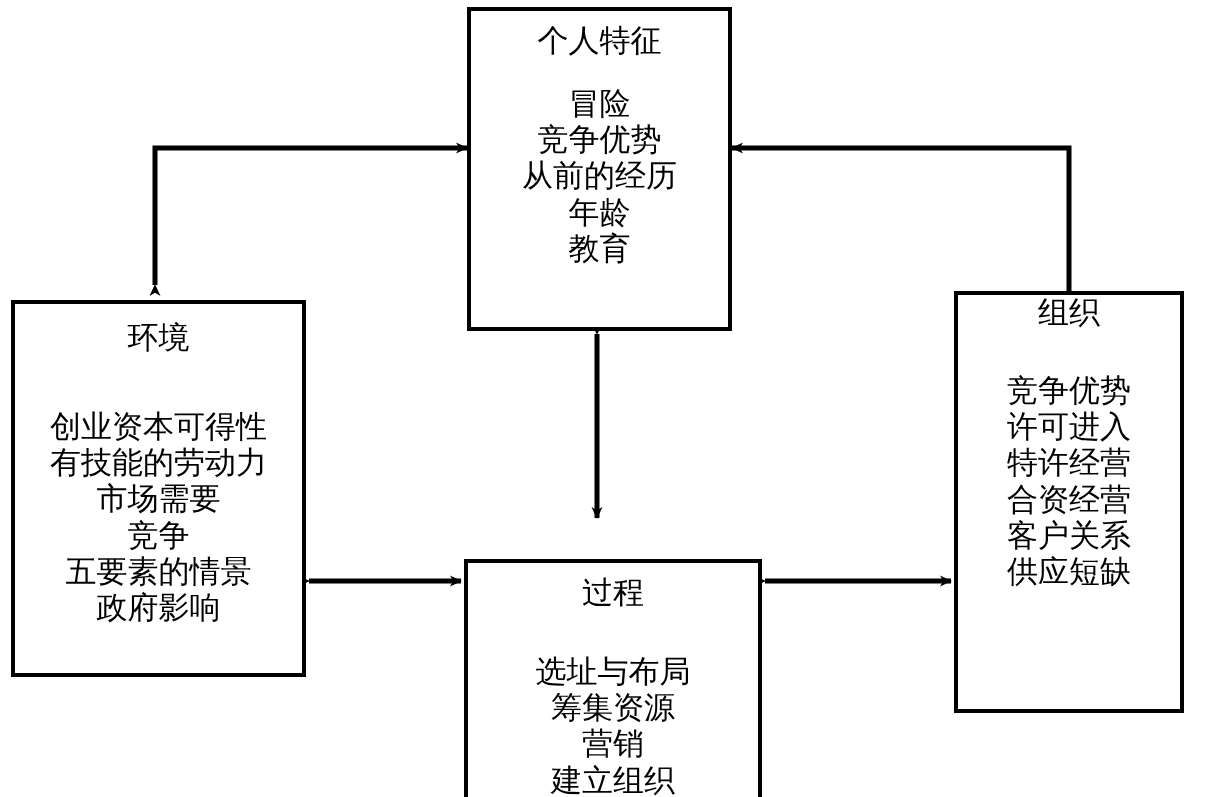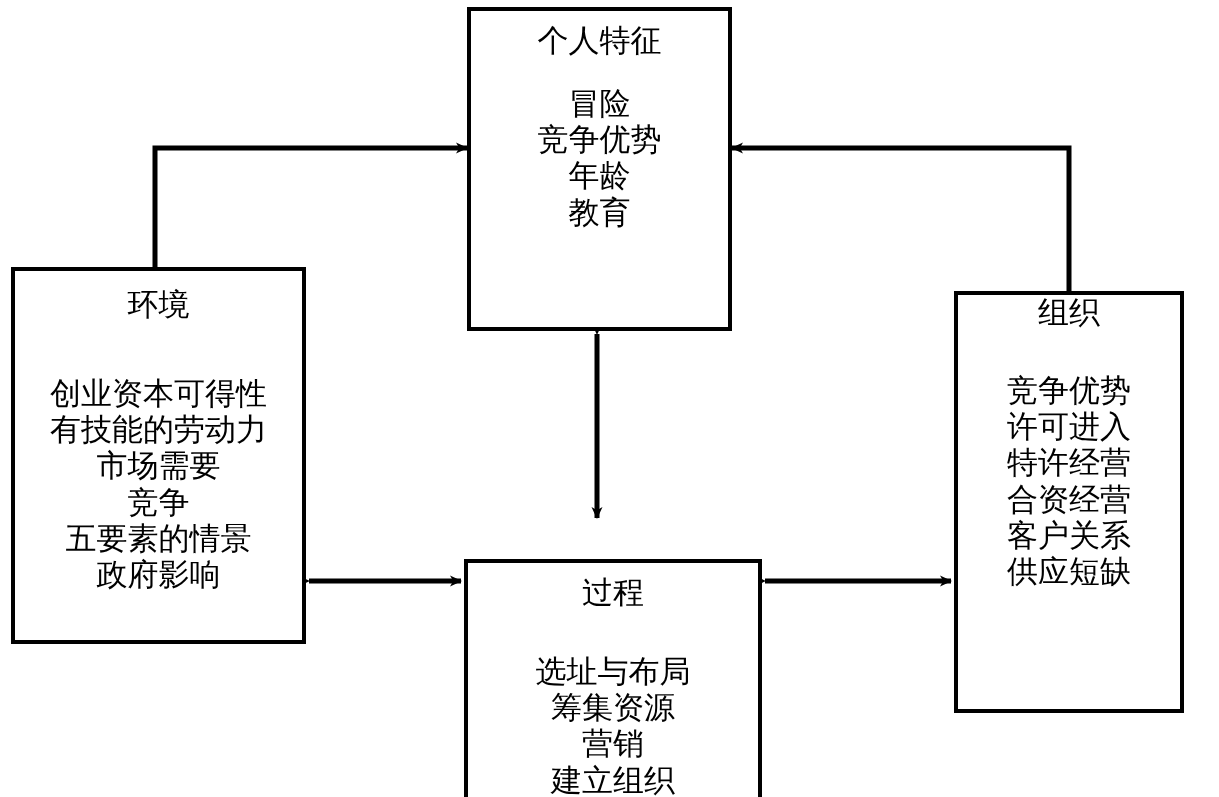--- a/index.html
+++ b/index.html
@@ -54,21 +54,21 @@
 
   
   #box-personal {
     left: 467px;  top: 7px;
     width: 265px; height: 324px;
     padding-top: 12px;
   }
   #box-personal .node-items { margin-top: 26px; }
 
   #box-environment {
-    left: 11px;  top: 267px;
+    left: 11px;  top: 300px;
     width: 295px; height: 377px;
     padding-top: 16px;
   }
   #box-environment .node-items { margin-top: 52px; }
 
   #box-organization {
     left: 954px; top: 291px;
     width: 230px; height: 422px;
   }
   #box-organization .node-items { margin-top: 41px; }
@@ -115,20 +115,21 @@
     <g>
       <line x1="765" y1="581" x2="951" y2="581" stroke="#000000" stroke-width="5" marker-end="url(#ah-s)" style="marker-start:url(#ah-s)"></line>
     </g>
   </svg>
 
   <div class="node-box" id="box-personal">
     <div class="node-title">个人特征</div>
     <div class="node-items">
       <div class="node-item">冒险</div>
       <div class="node-item">竞争优势</div>
+      <div class="node-item">从前的经历</div>
       <div class="node-item">年龄</div>
       <div class="node-item">教育</div>
     </div>
   </div>
 
   <div class="node-box" id="box-environment">
     <div class="node-title">环境</div>
     <div class="node-items">
       <div class="node-item">创业资本可得性</div>
       <div class="node-item">有技能的劳动力</div>

